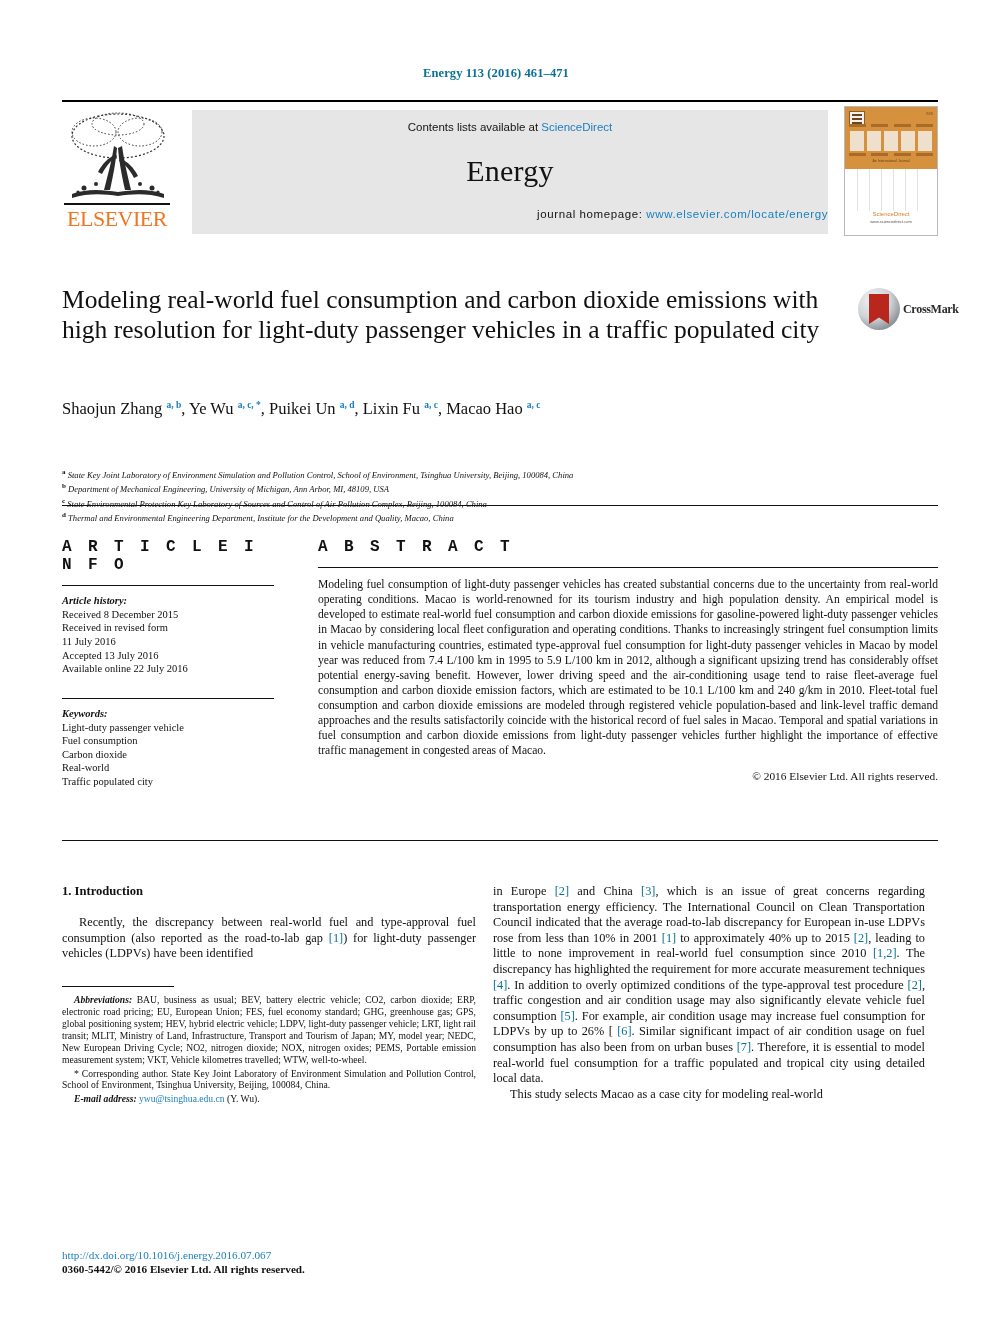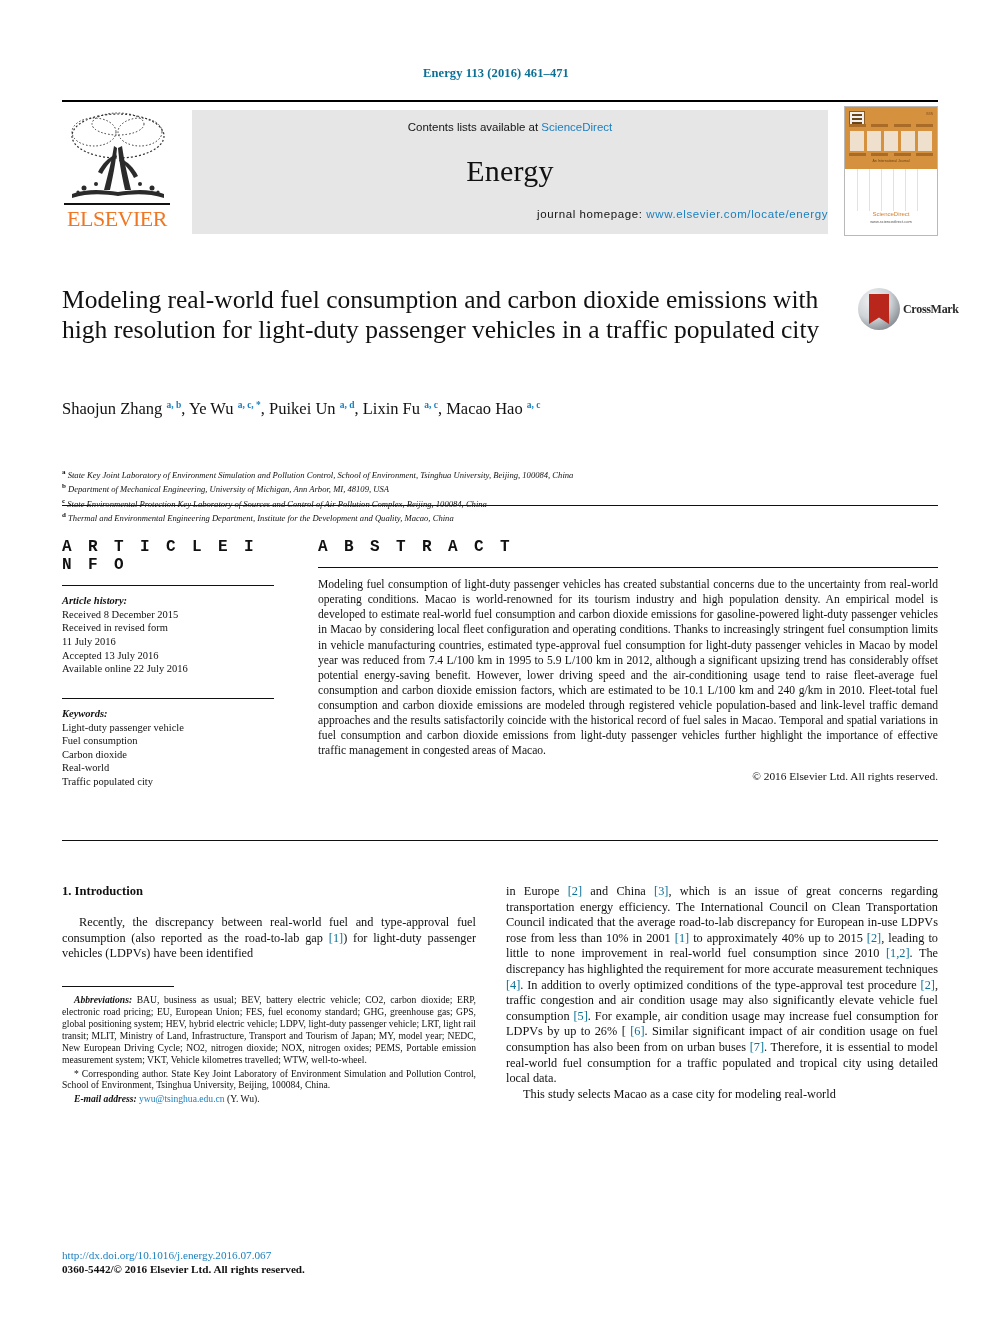--- a/index.html
+++ b/index.html
@@ -152,21 +152,21 @@
   .copyright {
     font-family:"Liberation Serif", serif;
     font-size:11.4px; text-align:right; color:#111; margin-top:12px;
   }
   .infoabs-bot {
     position:absolute; left:62px; top:840px; width:876px; height:1.2px; background:#111;
   }
 
   
   .body-left  { position:absolute; left:62px;  top:884px; width:414px; }
-  .body-right { position:absolute; left:506px; top:884px; width:432px; }
+  .body-right { position:absolute; left:493px; top:884px; width:432px; }
 
   .h2 { font-family:"Liberation Serif", serif; font-size:12.6px; font-weight:bold; color:#111; margin-bottom:16px; }
   .para {
     font-family:"Liberation Serif", serif;
     font-size:12.3px; line-height:15.6px; text-align:justify; color:#111;
   }
   .para.indent { text-indent:17px; }
   .ref { color:#0b7096; }
 
   .foot-rule { width:112px; height:1.3px; background:#111; margin-top:24px; margin-bottom:7px; }

